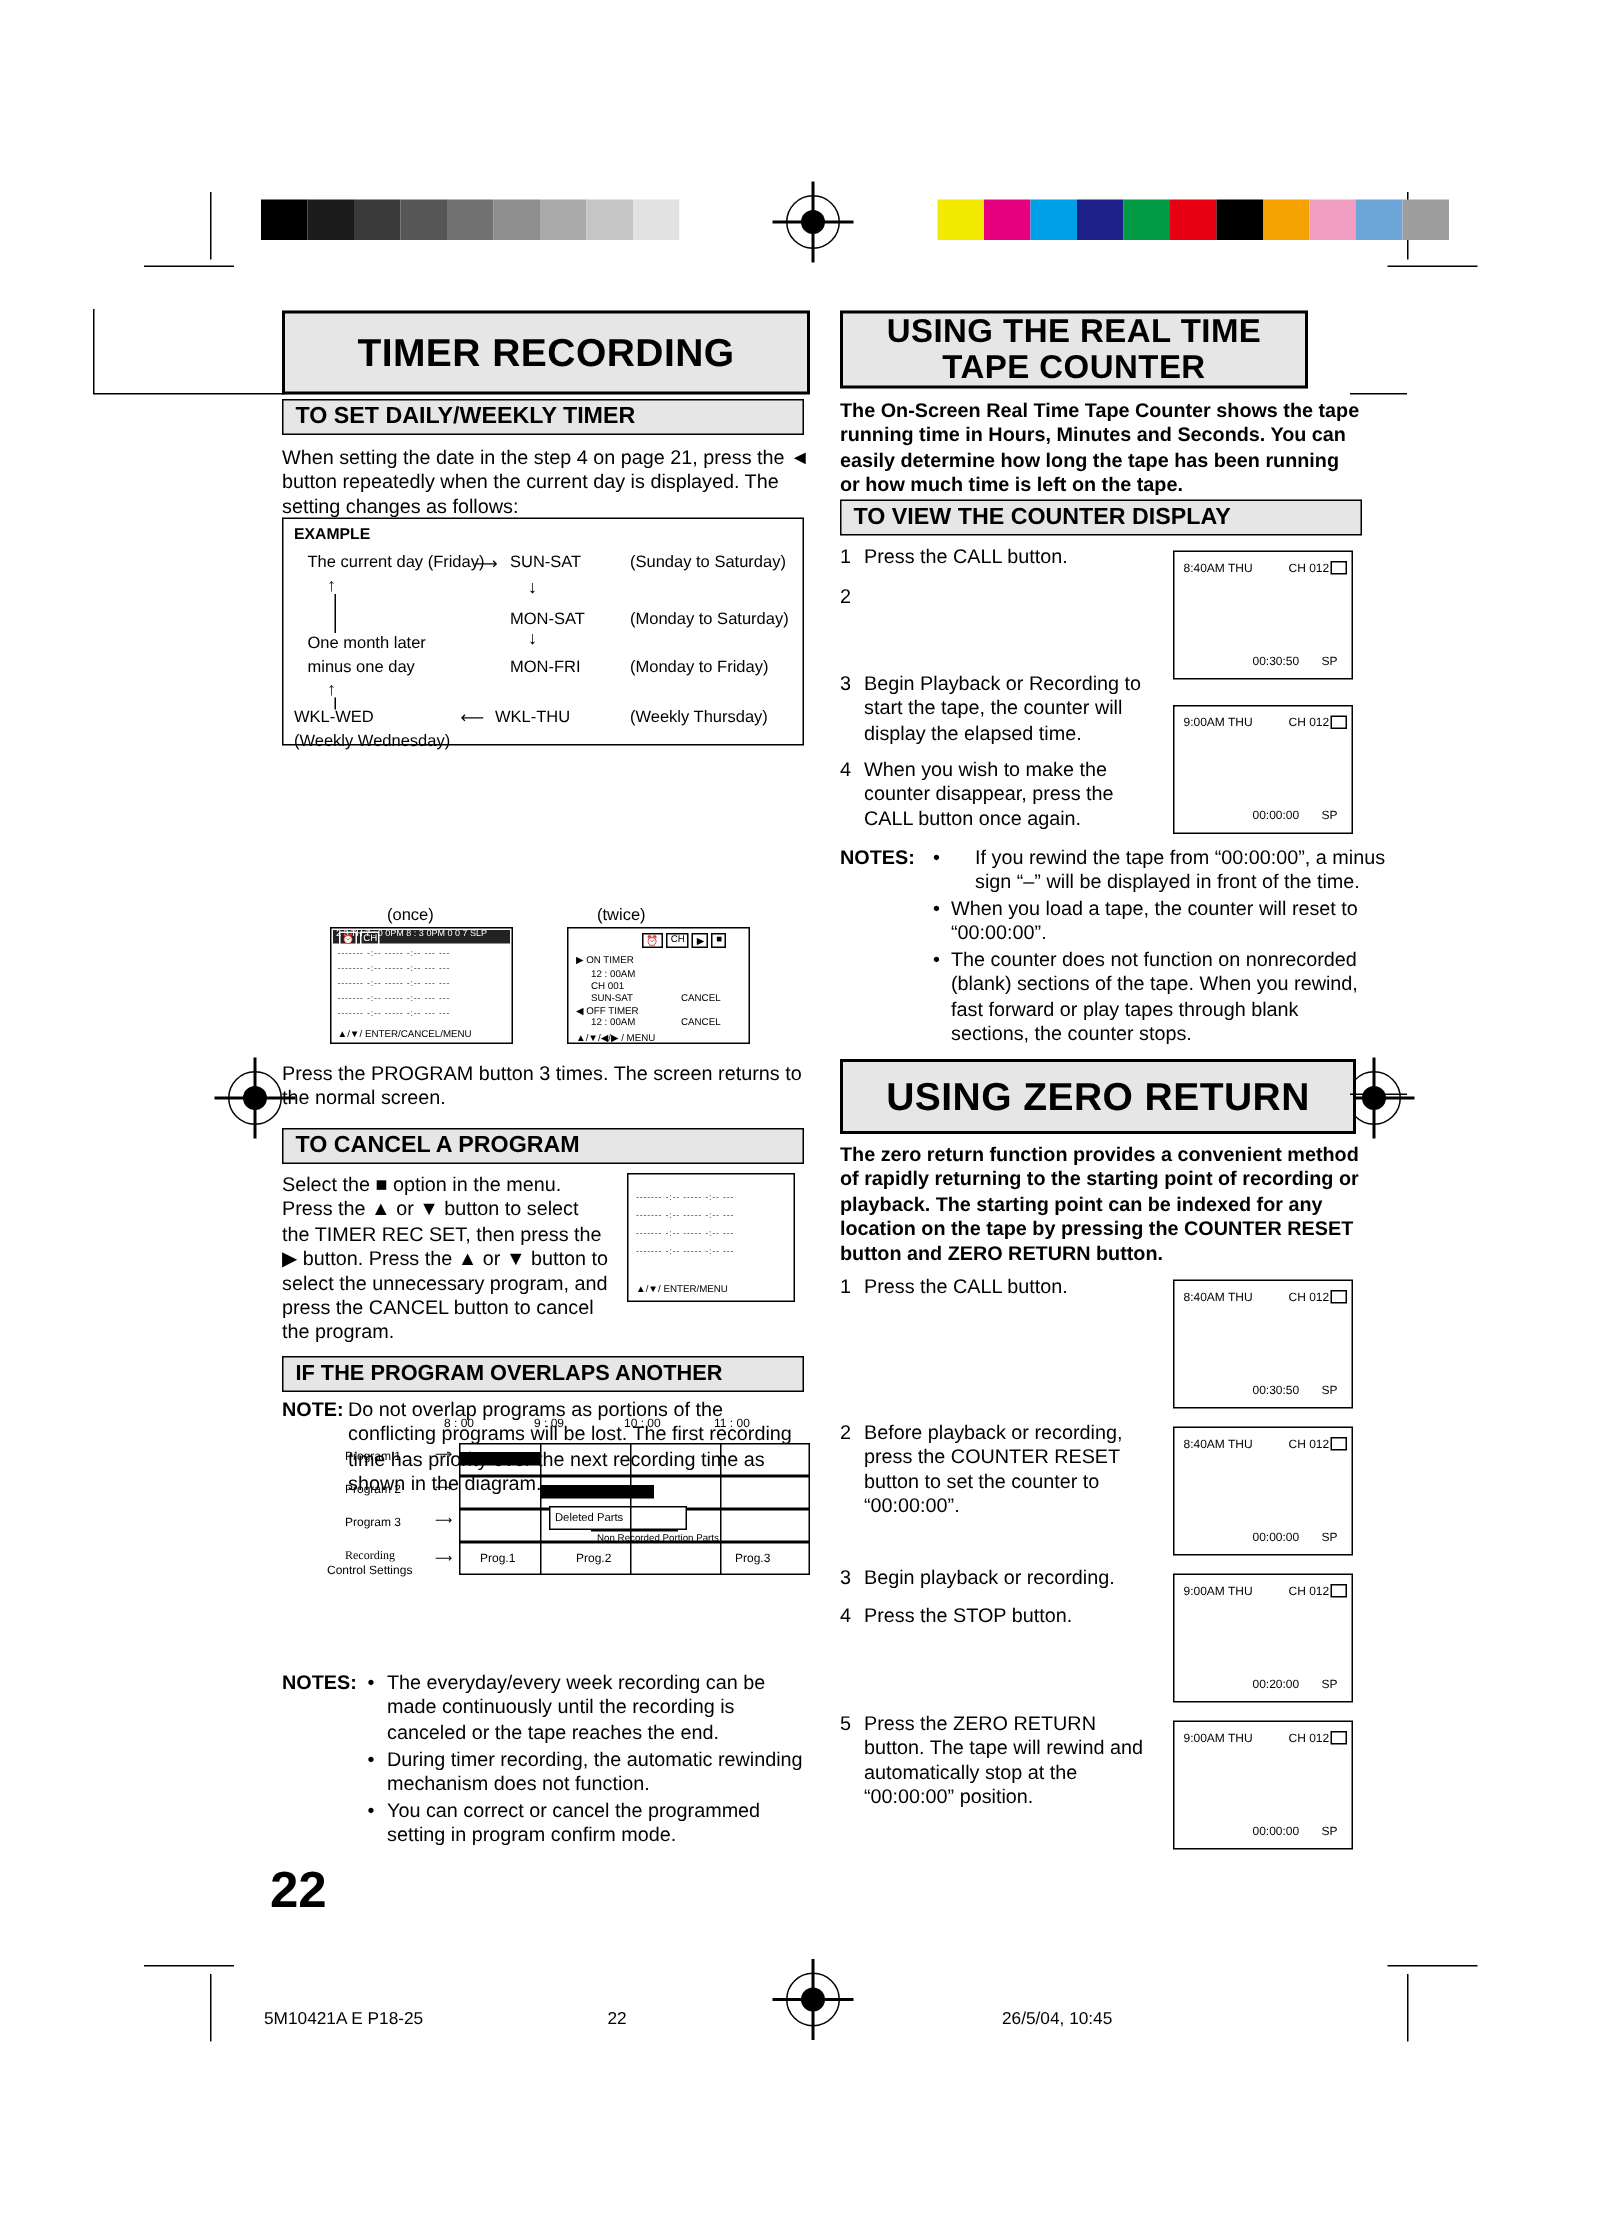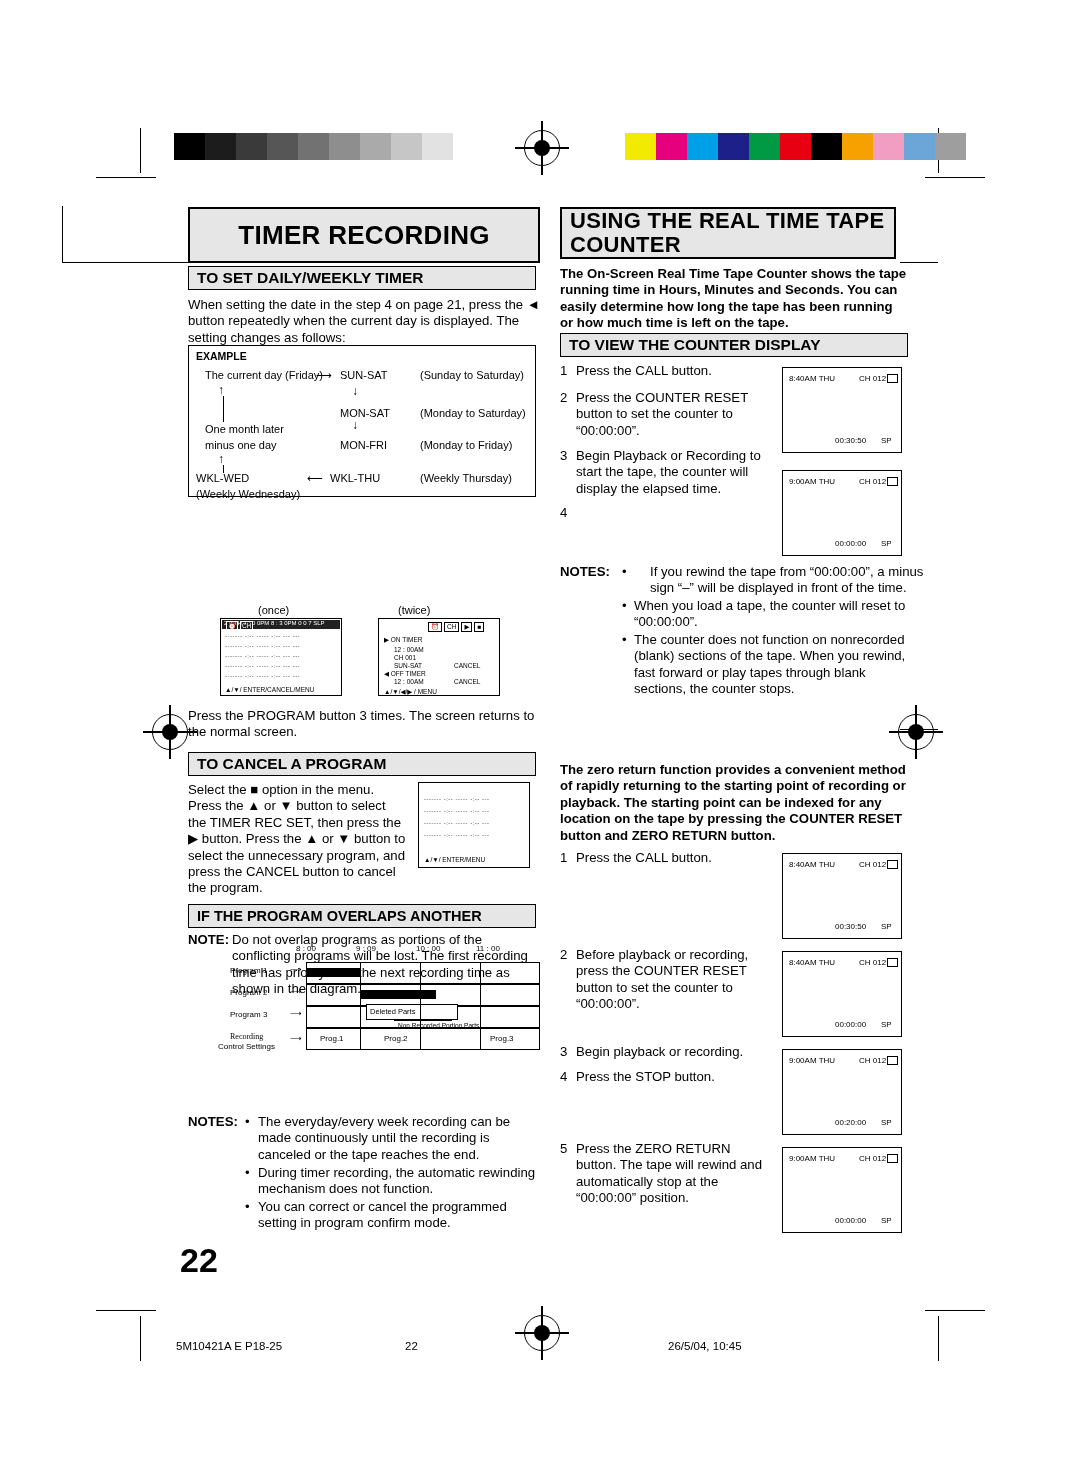--- a/index.html
+++ b/index.html
@@ -232,37 +232,37 @@
   <div class="body-text body-bold" style="left:188px;top:1114px;">NOTES:</div>
   <div class="body-text" style="left:245px;top:1114px;">•</div>
   <div class="body-text" style="left:258px;top:1114px;width:282px;">The everyday/every week recording can be made continuously until the recording is canceled or the tape reaches the end.</div>
   <div class="body-text" style="left:245px;top:1165px;">•</div>
   <div class="body-text" style="left:258px;top:1165px;width:282px;">During timer recording, the automatic rewinding mechanism does not function.</div>
   <div class="body-text" style="left:245px;top:1199px;">•</div>
   <div class="body-text" style="left:258px;top:1199px;width:282px;">You can correct or cancel the programmed setting in program confirm mode.</div>
 
   <div class="pagenum" style="left:180px;top:1241px;">22</div>
 
-  <div class="bigtitle" style="left:560px;top:207px;width:336px;height:52px;font-size:22px;line-height:24px;padding:0 8px;box-sizing:border-box;text-align:left;">USING THE REAL TIME TAPE COUNTER</div>
+  <div class="bigtitle" style="left:560px;top:207px;width:312px;height:52px;font-size:22px;line-height:24px;padding:0 8px;box-sizing:border-box;text-align:center;">USING THE REAL TIME TAPE COUNTER</div>
   <div class="hline" style="left:900px;top:262px;width:38px;"></div>
 
   <div class="body-text body-bold" style="left:560px;top:266px;width:348px;">The On-Screen Real Time Tape Counter shows the tape running time in Hours, Minutes and Seconds. You can easily determine how long the tape has been running or how much time is left on the tape.</div>
 
   <div class="subhead" style="left:560px;top:333px;width:348px;height:24px;">TO VIEW THE COUNTER DISPLAY</div>
 
   <div class="num" style="left:560px;top:363px;">1</div>
   <div class="body-text" style="left:576px;top:363px;width:200px;">Press the CALL button.</div>
 
   <div class="num" style="left:560px;top:390px;">2</div>
-  <div class="body-text" style="left:576px;top:390px;width:196px;">Press the COUNTER RESET button to set the counter to “00:00:00”.</div>
 
   <div class="num" style="left:560px;top:448px;">3</div>
   <div class="body-text" style="left:576px;top:448px;width:196px;">Begin Playback or Recording to start the tape, the counter will display the elapsed time.</div>
 
   <div class="num" style="left:560px;top:505px;">4</div>
+  <div class="body-text" style="left:576px;top:505px;width:196px;">When you wish to make the counter disappear, press the CALL button once again.</div>
 
   <div class="tv" style="left:782px;top:367px;width:120px;height:86px;">
     <div class="tvtxt" style="left:6px;top:6px;">8:40AM THU</div>
     <div class="tvtxt" style="left:76px;top:6px;">CH 012</div>
     <div class="tvsq" style="left:104px;top:6px;"></div>
     <div class="tvtxt" style="left:52px;top:68px;">00:30:50</div>
     <div class="tvtxt" style="left:98px;top:68px;">SP</div>
   </div>
   <div class="tv" style="left:782px;top:470px;width:120px;height:86px;">
     <div class="tvtxt" style="left:6px;top:6px;">9:00AM THU</div>
@@ -273,20 +273,21 @@
   </div>
 
   <div class="body-text body-bold" style="left:560px;top:564px;">NOTES:</div>
   <div class="body-text" style="left:622px;top:564px;">•</div>
   <div class="body-text" style="left:650px;top:564px;width:274px;">If you rewind the tape from “00:00:00”, a minus sign “–” will be displayed in front of the time.</div>
   <div class="body-text" style="left:622px;top:598px;">•</div>
   <div class="body-text" style="left:634px;top:598px;width:274px;">When you load a tape, the counter will reset to “00:00:00”.</div>
   <div class="body-text" style="left:622px;top:632px;">•</div>
   <div class="body-text" style="left:634px;top:632px;width:274px;">The counter does not function on nonrecorded (blank) sections of the tape. When you rewind, fast forward or play tapes through blank sections, the counter stops.</div>
 
+  <div class="bigtitle" style="left:560px;top:706px;width:340px;height:46px;">USING ZERO RETURN</div>
   <div class="hline" style="left:900px;top:729px;width:38px;"></div>
 
   <div class="body-text body-bold" style="left:560px;top:762px;width:348px;">The zero return function provides a convenient method of rapidly returning to the starting point of recording or playback. The starting point can be indexed for any location on the tape by pressing the COUNTER RESET button and ZERO RETURN button.</div>
 
   <div class="num" style="left:560px;top:850px;">1</div>
   <div class="body-text" style="left:576px;top:850px;width:196px;">Press the CALL button.</div>
 
   <div class="num" style="left:560px;top:947px;">2</div>
   <div class="body-text" style="left:576px;top:947px;width:196px;">Before playback or recording, press the COUNTER RESET button to set the counter to “00:00:00”.</div>
 

